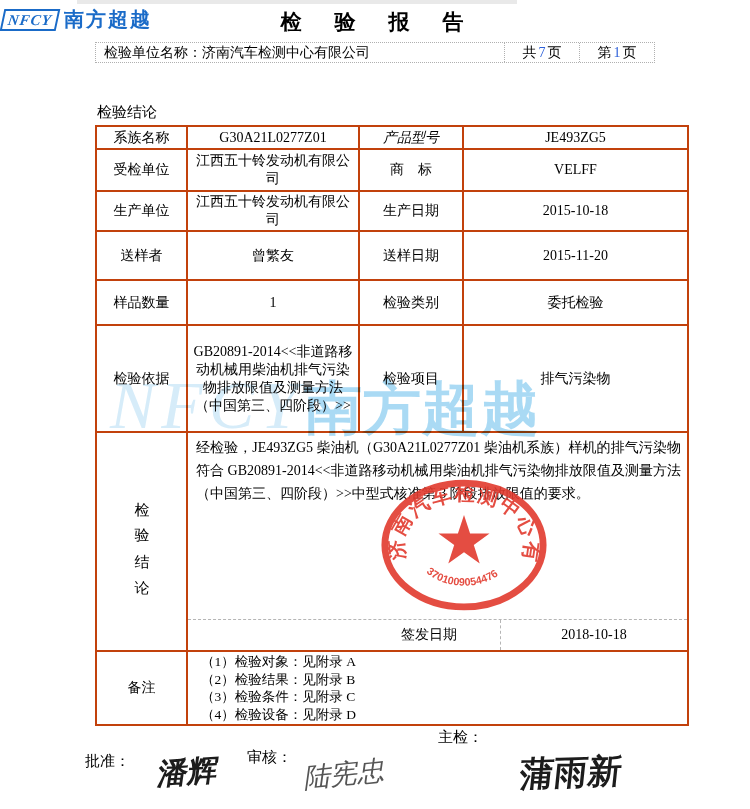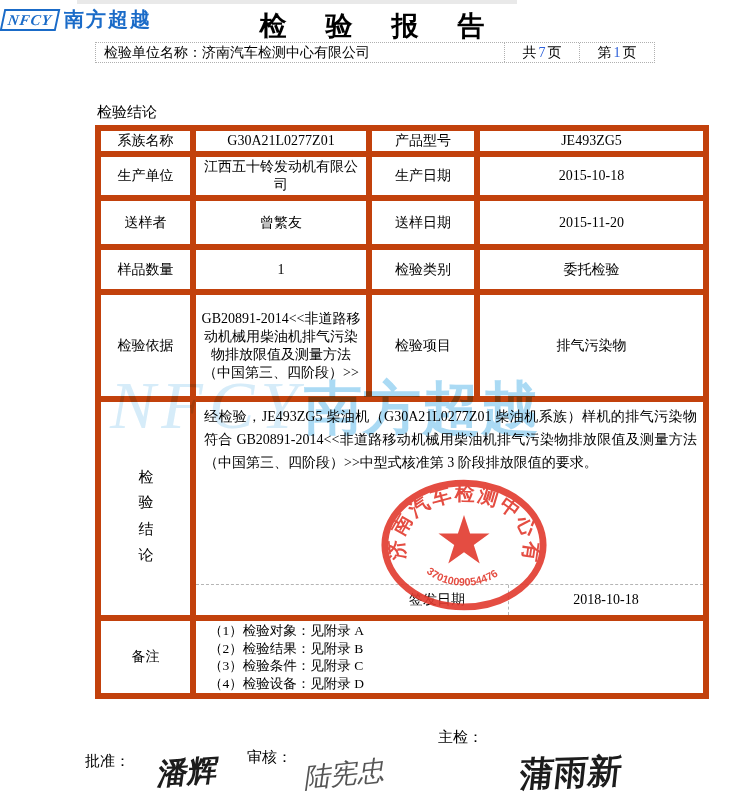--- a/index.html
+++ b/index.html
@@ -8,36 +8,36 @@
   .topstrip{position:absolute;left:77px;top:0;width:440px;height:4px;background:#e9e9e9;}
 
   
   .logo{position:absolute;left:2px;top:6px;display:flex;align-items:center;}
   .logo-box{border:2px solid #1a6bc8;transform:skewX(-12deg);padding:0 4px;margin-right:6px;}
   .logo-abbr{display:inline-block;transform:skewX(4deg);font-style:italic;font-weight:bold;
              font-size:15px;color:#1a6bc8;letter-spacing:1px;}
   .logo-name{font-size:20px;font-weight:bold;color:#1a6bc8;letter-spacing:2px;
              font-family:"Liberation Sans","DejaVu Sans",sans-serif;}
   .title{position:absolute;left:0;top:8px;width:100%;text-align:center;
-         font-size:27px;font-weight:bold;letter-spacing:6px;}
+         font-size:21px;font-weight:bold;letter-spacing:6px;}
   .infobar{position:absolute;left:95px;top:42px;width:560px;height:21px;display:flex;
            border:1px dotted #b0b0b0;box-sizing:border-box;font-size:14px;align-items:center;}
   .infobar .unit{flex:1;padding-left:8px;white-space:nowrap;}
   .infobar .pcell{width:74px;text-align:center;border-left:1px dotted #b0b0b0;height:100%;
                   display:flex;align-items:center;justify-content:center;white-space:nowrap;}
   .bluenum{color:#2b5fd9;padding:0 2px;}
 
   .section-label{position:absolute;left:97px;top:103px;font-size:15px;}
 
   
   table.main{position:absolute;left:95px;top:125px;width:560px;border-collapse:collapse;
              table-layout:fixed;font-size:14px;}
-  table.main td{border:6px solid #c2410c;text-align:center;vertical-align:middle;
+  table.main td{border:2px solid #c2410c;text-align:center;vertical-align:middle;
                 padding:1px 3px;overflow:hidden;}
-  td.c1{width:83px;} td.c2{width:164px;} td.c3{width:96px;} td.c4{width:217px;}
+  td.c1{width:83px;} td.c2{width:164px;} td.c3{width:96px;font-style:italic;} td.c4{width:217px;}
   .vlabel{writing-mode:vertical-lr;text-orientation:upright;letter-spacing:26px;
           font-size:15px;margin:0 auto;}
   .concl-cell{position:relative;text-align:left !important;vertical-align:top !important;
               padding:0 !important;}
   .concl-text{padding:3px 6px 0 8px;font-size:14px;line-height:23px;text-align:justify;}
   .subrow{position:absolute;left:0;bottom:0;width:100%;height:31px;display:flex;
           border-top:1px dashed #b5b5b5;box-sizing:border-box;align-items:center;}
   .subrow .sp{width:170px;}
   .subrow .sdl{width:142px;text-align:center;}
   .subrow .sdv{flex:1;text-align:center;border-left:1px dashed #b5b5b5;
@@ -95,20 +95,26 @@
 
   <div class="section-label">检验结论</div>
 
   <table class="main">
     <tbody>
         <tr style="height:23px;">
       <td class="c1">系族名称</td>
       <td class="c2">G30A21L0277Z01</td>
       <td class="c3">产品型号</td>
       <td class="c4">JE493ZG5</td>
+    </tr>
+    <tr style="height:42px;">
+      <td>受检单位</td>
+      <td>江西五十铃发动机有限公司</td>
+      <td>商　标</td>
+      <td>VELFF</td>
     </tr>
     <tr style="height:40px;">
       <td>生产单位</td>
       <td>江西五十铃发动机有限公司</td>
       <td>生产日期</td>
       <td>2015-10-18</td>
     </tr>
     <tr style="height:49px;">
       <td>送样者</td>
       <td>曾繁友</td>

